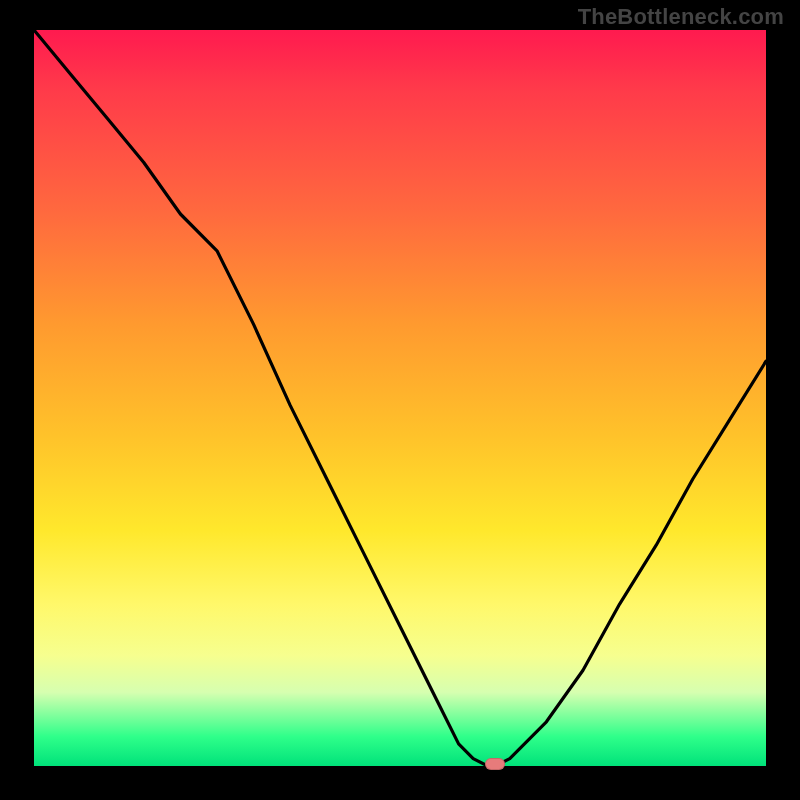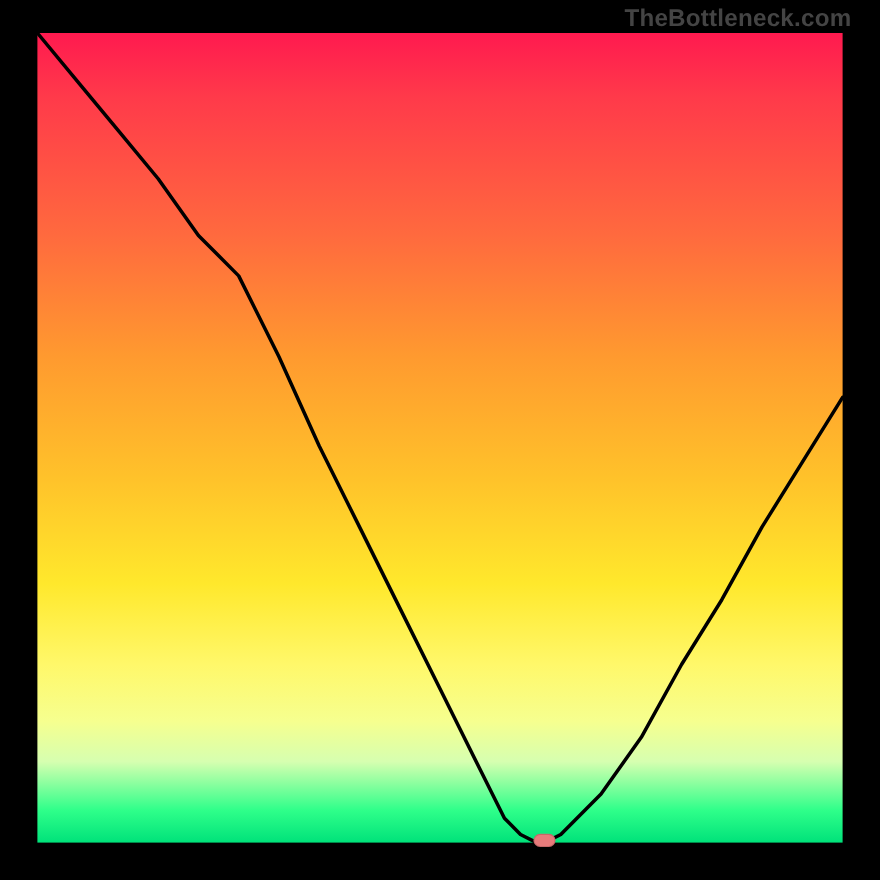--- a/index.html
+++ b/index.html
@@ -13,21 +13,21 @@
   }
   .outer {
     position: relative;
     width: 800px;
     height: 800px;
     background: #000;
   }
   .watermark {
     position: absolute;
     top: 4px;
-    right: 26px;
+    right: 16px;
     color: #444;
     font-size: 22px;
     font-weight: 600;
     letter-spacing: 0.2px;
     user-select: none;
   }
   .plot-area {
     position: absolute;
     left: 34px;
     top: 30px;

